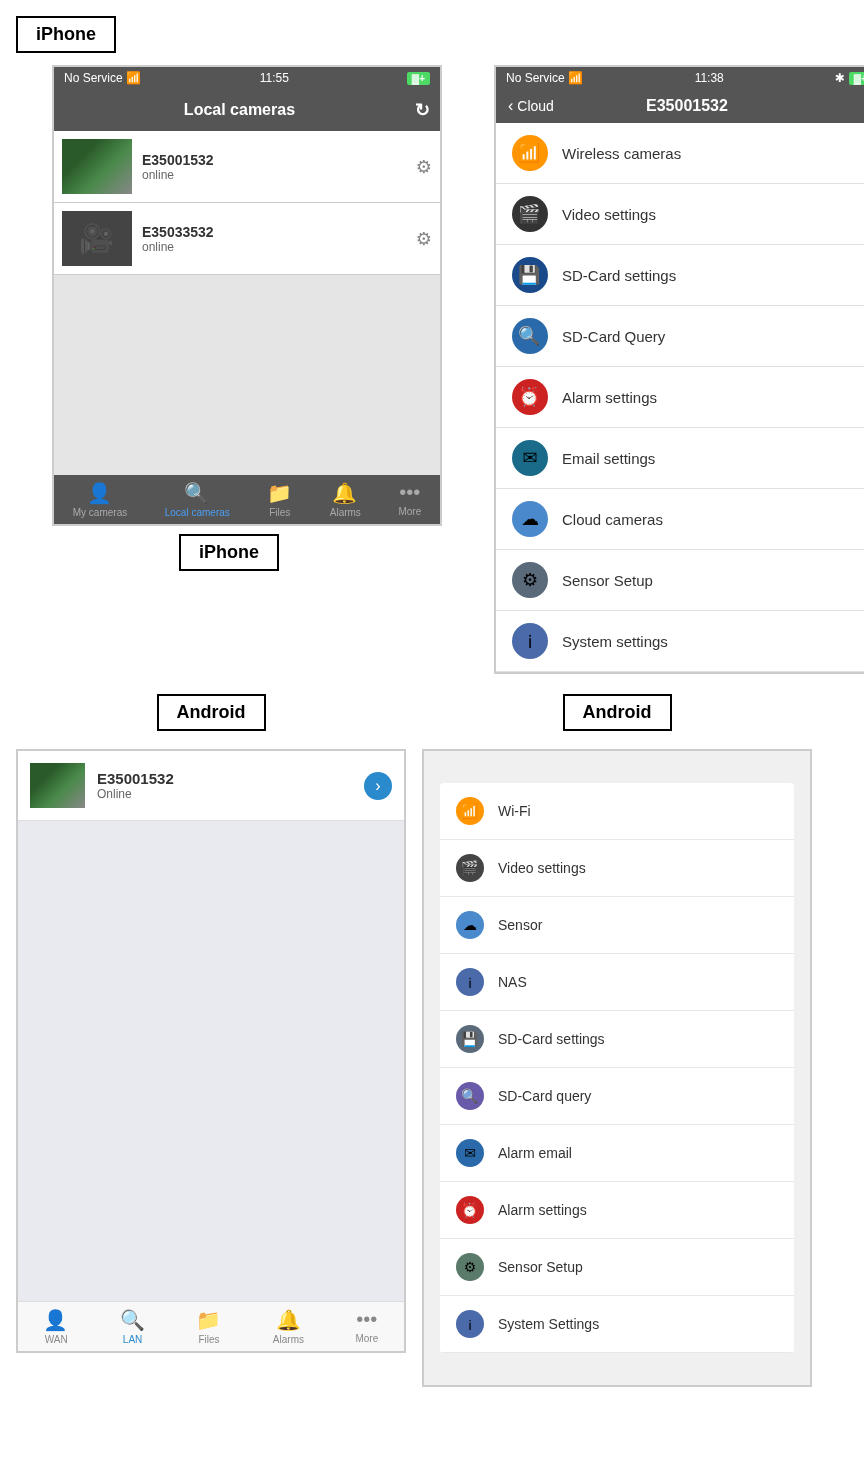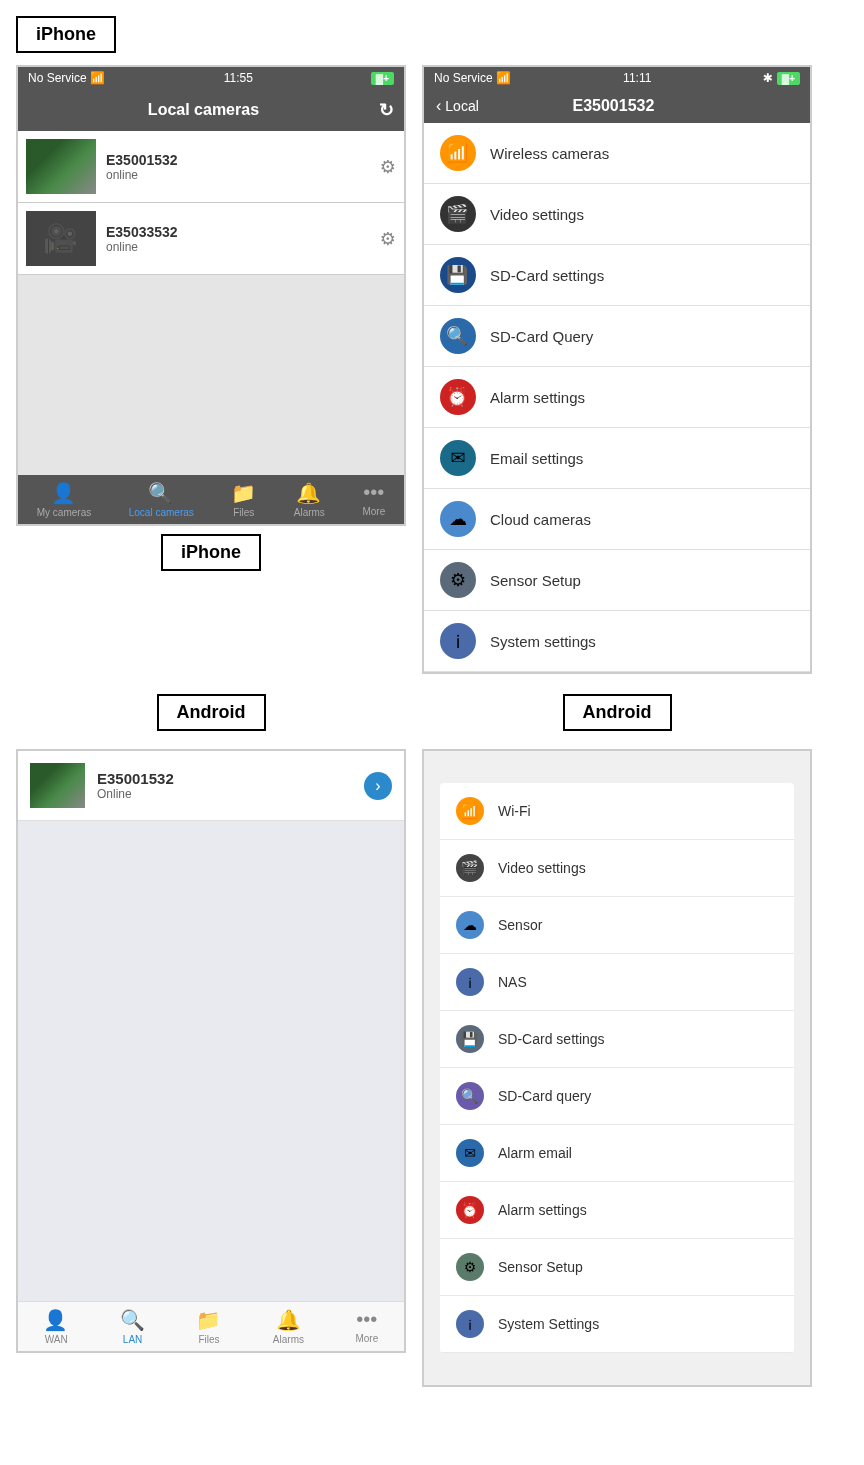--- a/index.html
+++ b/index.html
@@ -50,20 +50,21 @@
       margin-bottom: -2px;
       z-index: 2;
       position: relative;
     }
     
     .iphone-screen {
       border: 2px solid #ccc;
       width: 390px;
       background: #b91c1c;
       overflow: hidden;
+      margin-left: 36px;
     }
     .iphone-status-bar {
       background: #555;
       color: #fff;
       display: flex;
       justify-content: space-between;
       align-items: center;
       padding: 4px 10px;
       font-size: 12px;
     }
@@ -384,31 +385,31 @@
   </div>
 
   <div class="phone-wrapper">
     <div class="iphone-screen">
 
       <div class="iphone-status-bar">
         <div class="status-signal">
           <span>No Service</span>
           <span>📶</span>
         </div>
-        <span>11:11</span>
+        <span>11:38</span>
         <div style="display:flex;align-items:center;gap:4px;">
           <span>✱</span>
           <span class="status-battery">▓+</span>
         </div>
       </div>
 
       <div class="iphone-back-bar">
         <div class="back-btn">
           <span class="back-chevron">‹</span>
-          <span>Local</span>
+          <span>Cloud</span>
         </div>
         <span class="back-title">E35001532</span>
         <span style="width:50px;"></span>
       </div>
 
       <div class="settings-list">
         <div class="settings-item">
           <div class="setting-icon icon-orange">📶</div>
           <span class="setting-label">Wireless cameras</span>
         </div>

